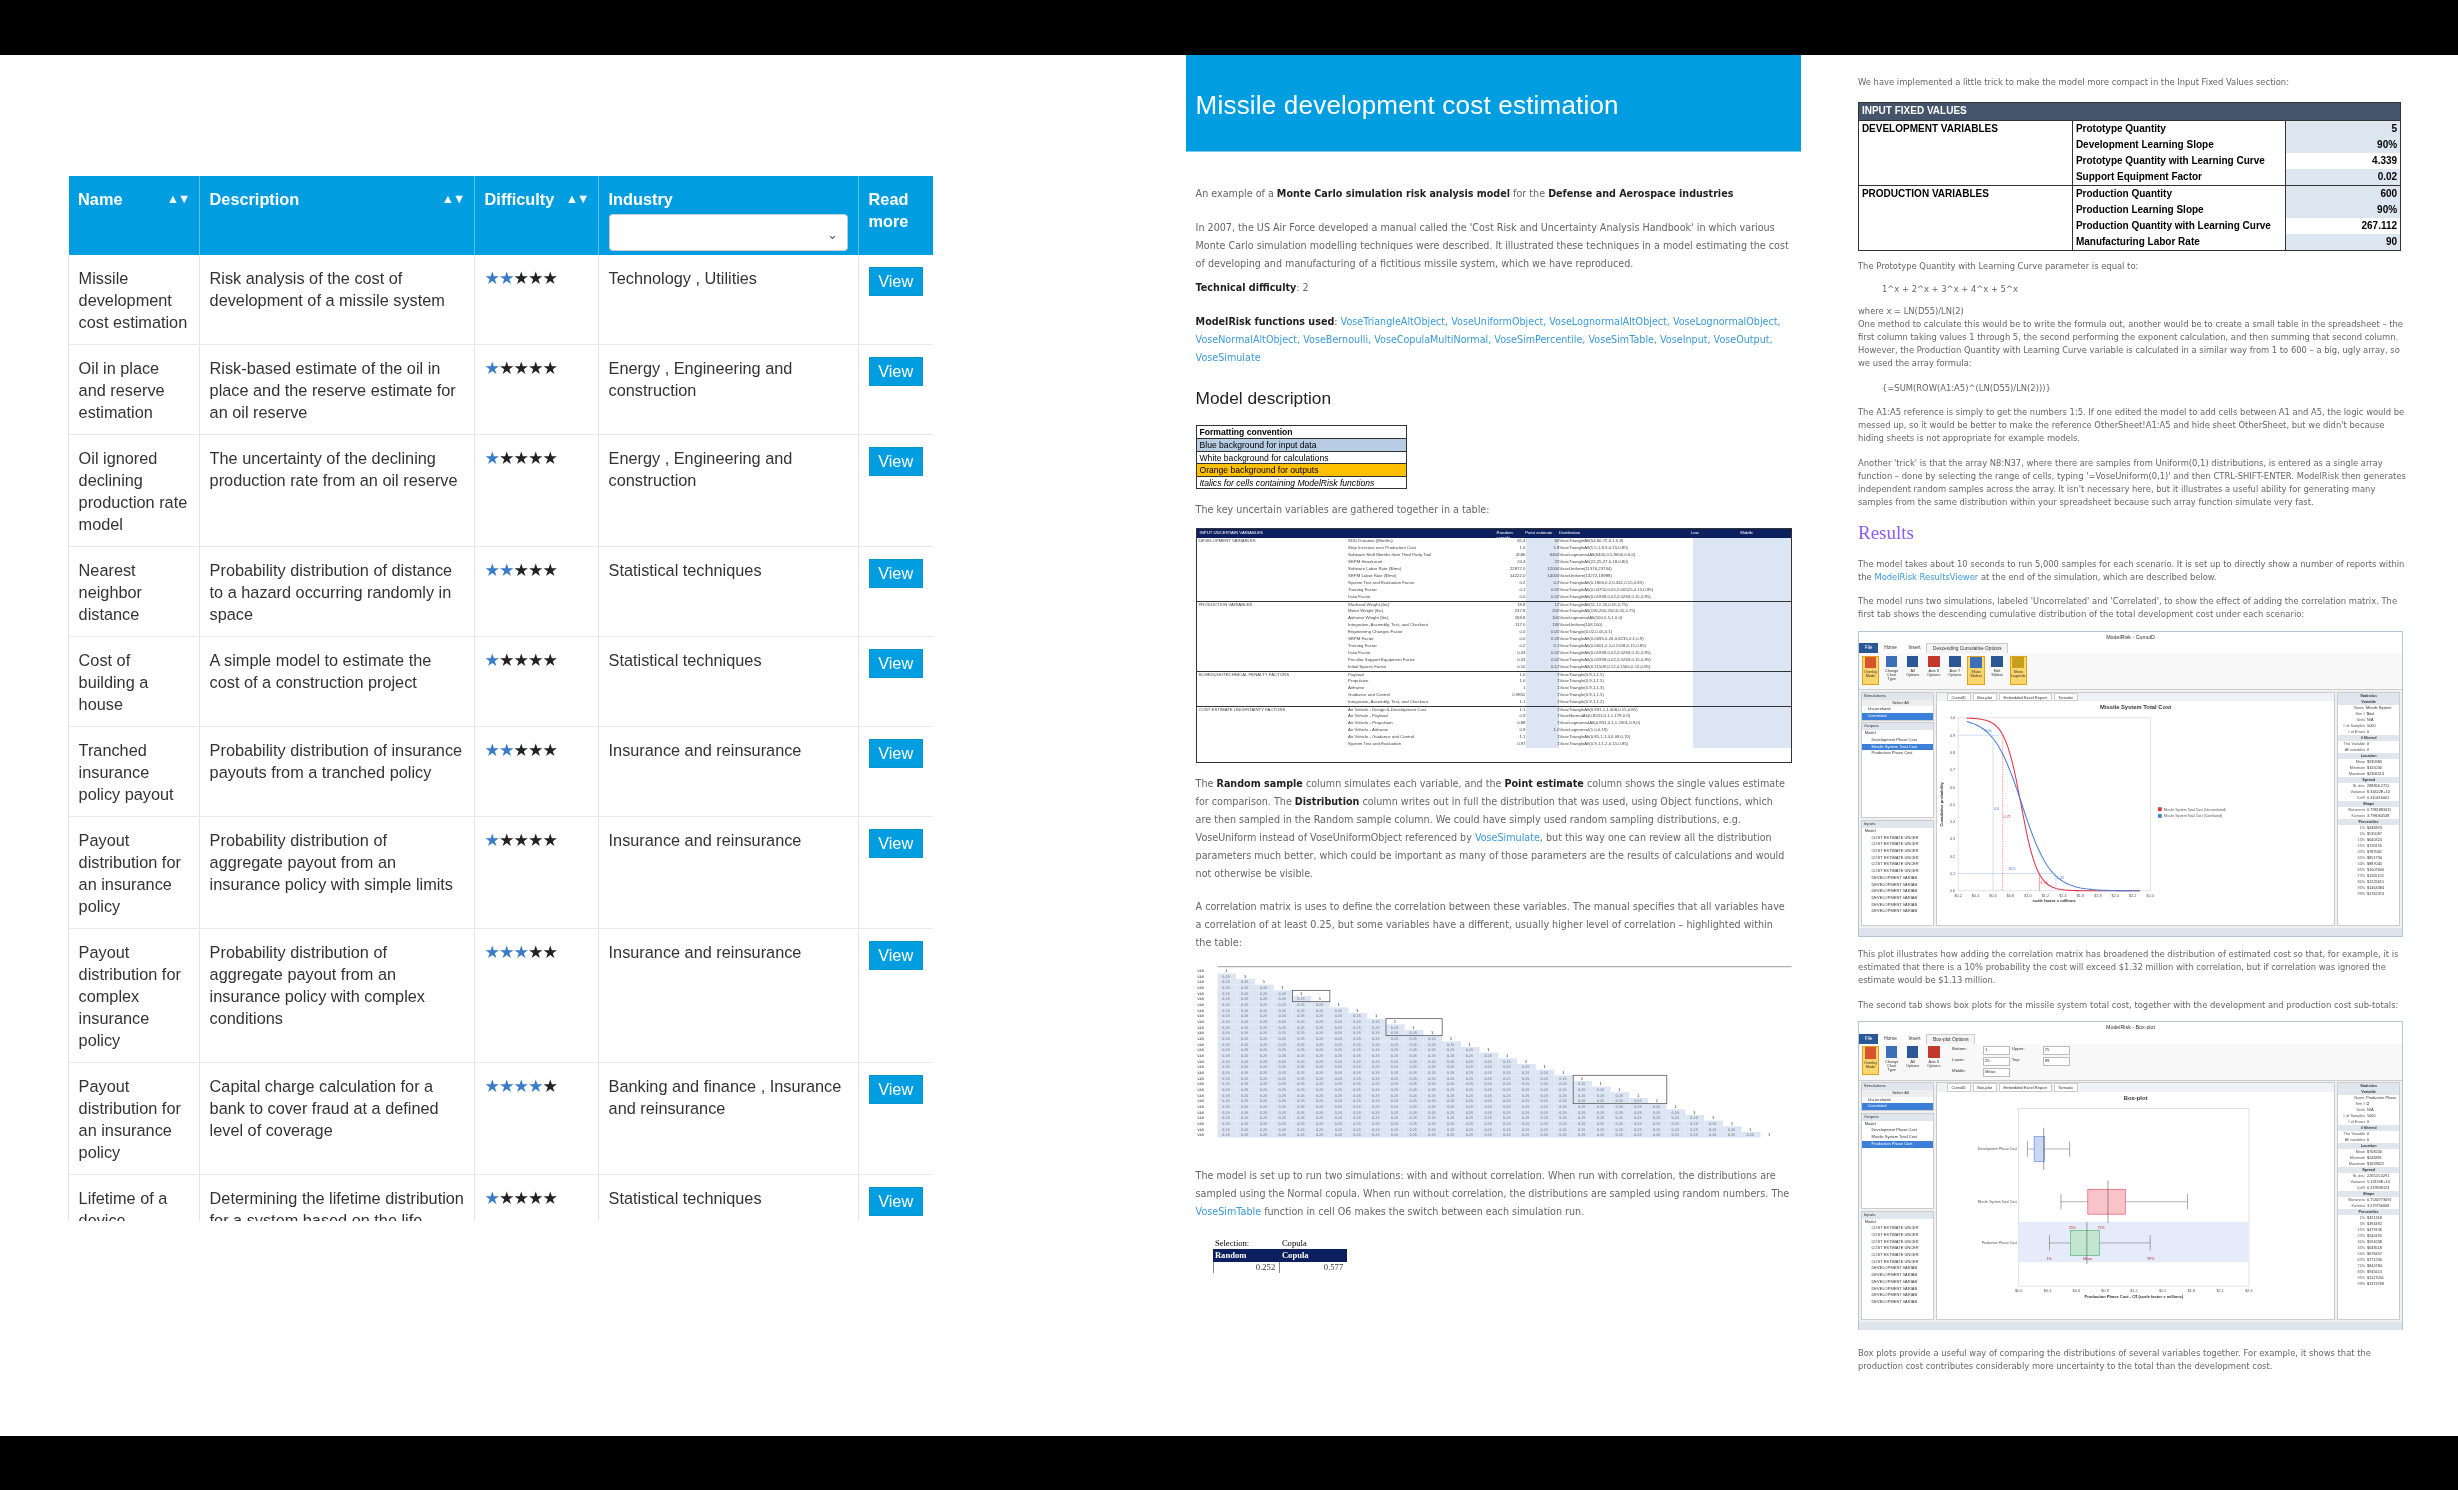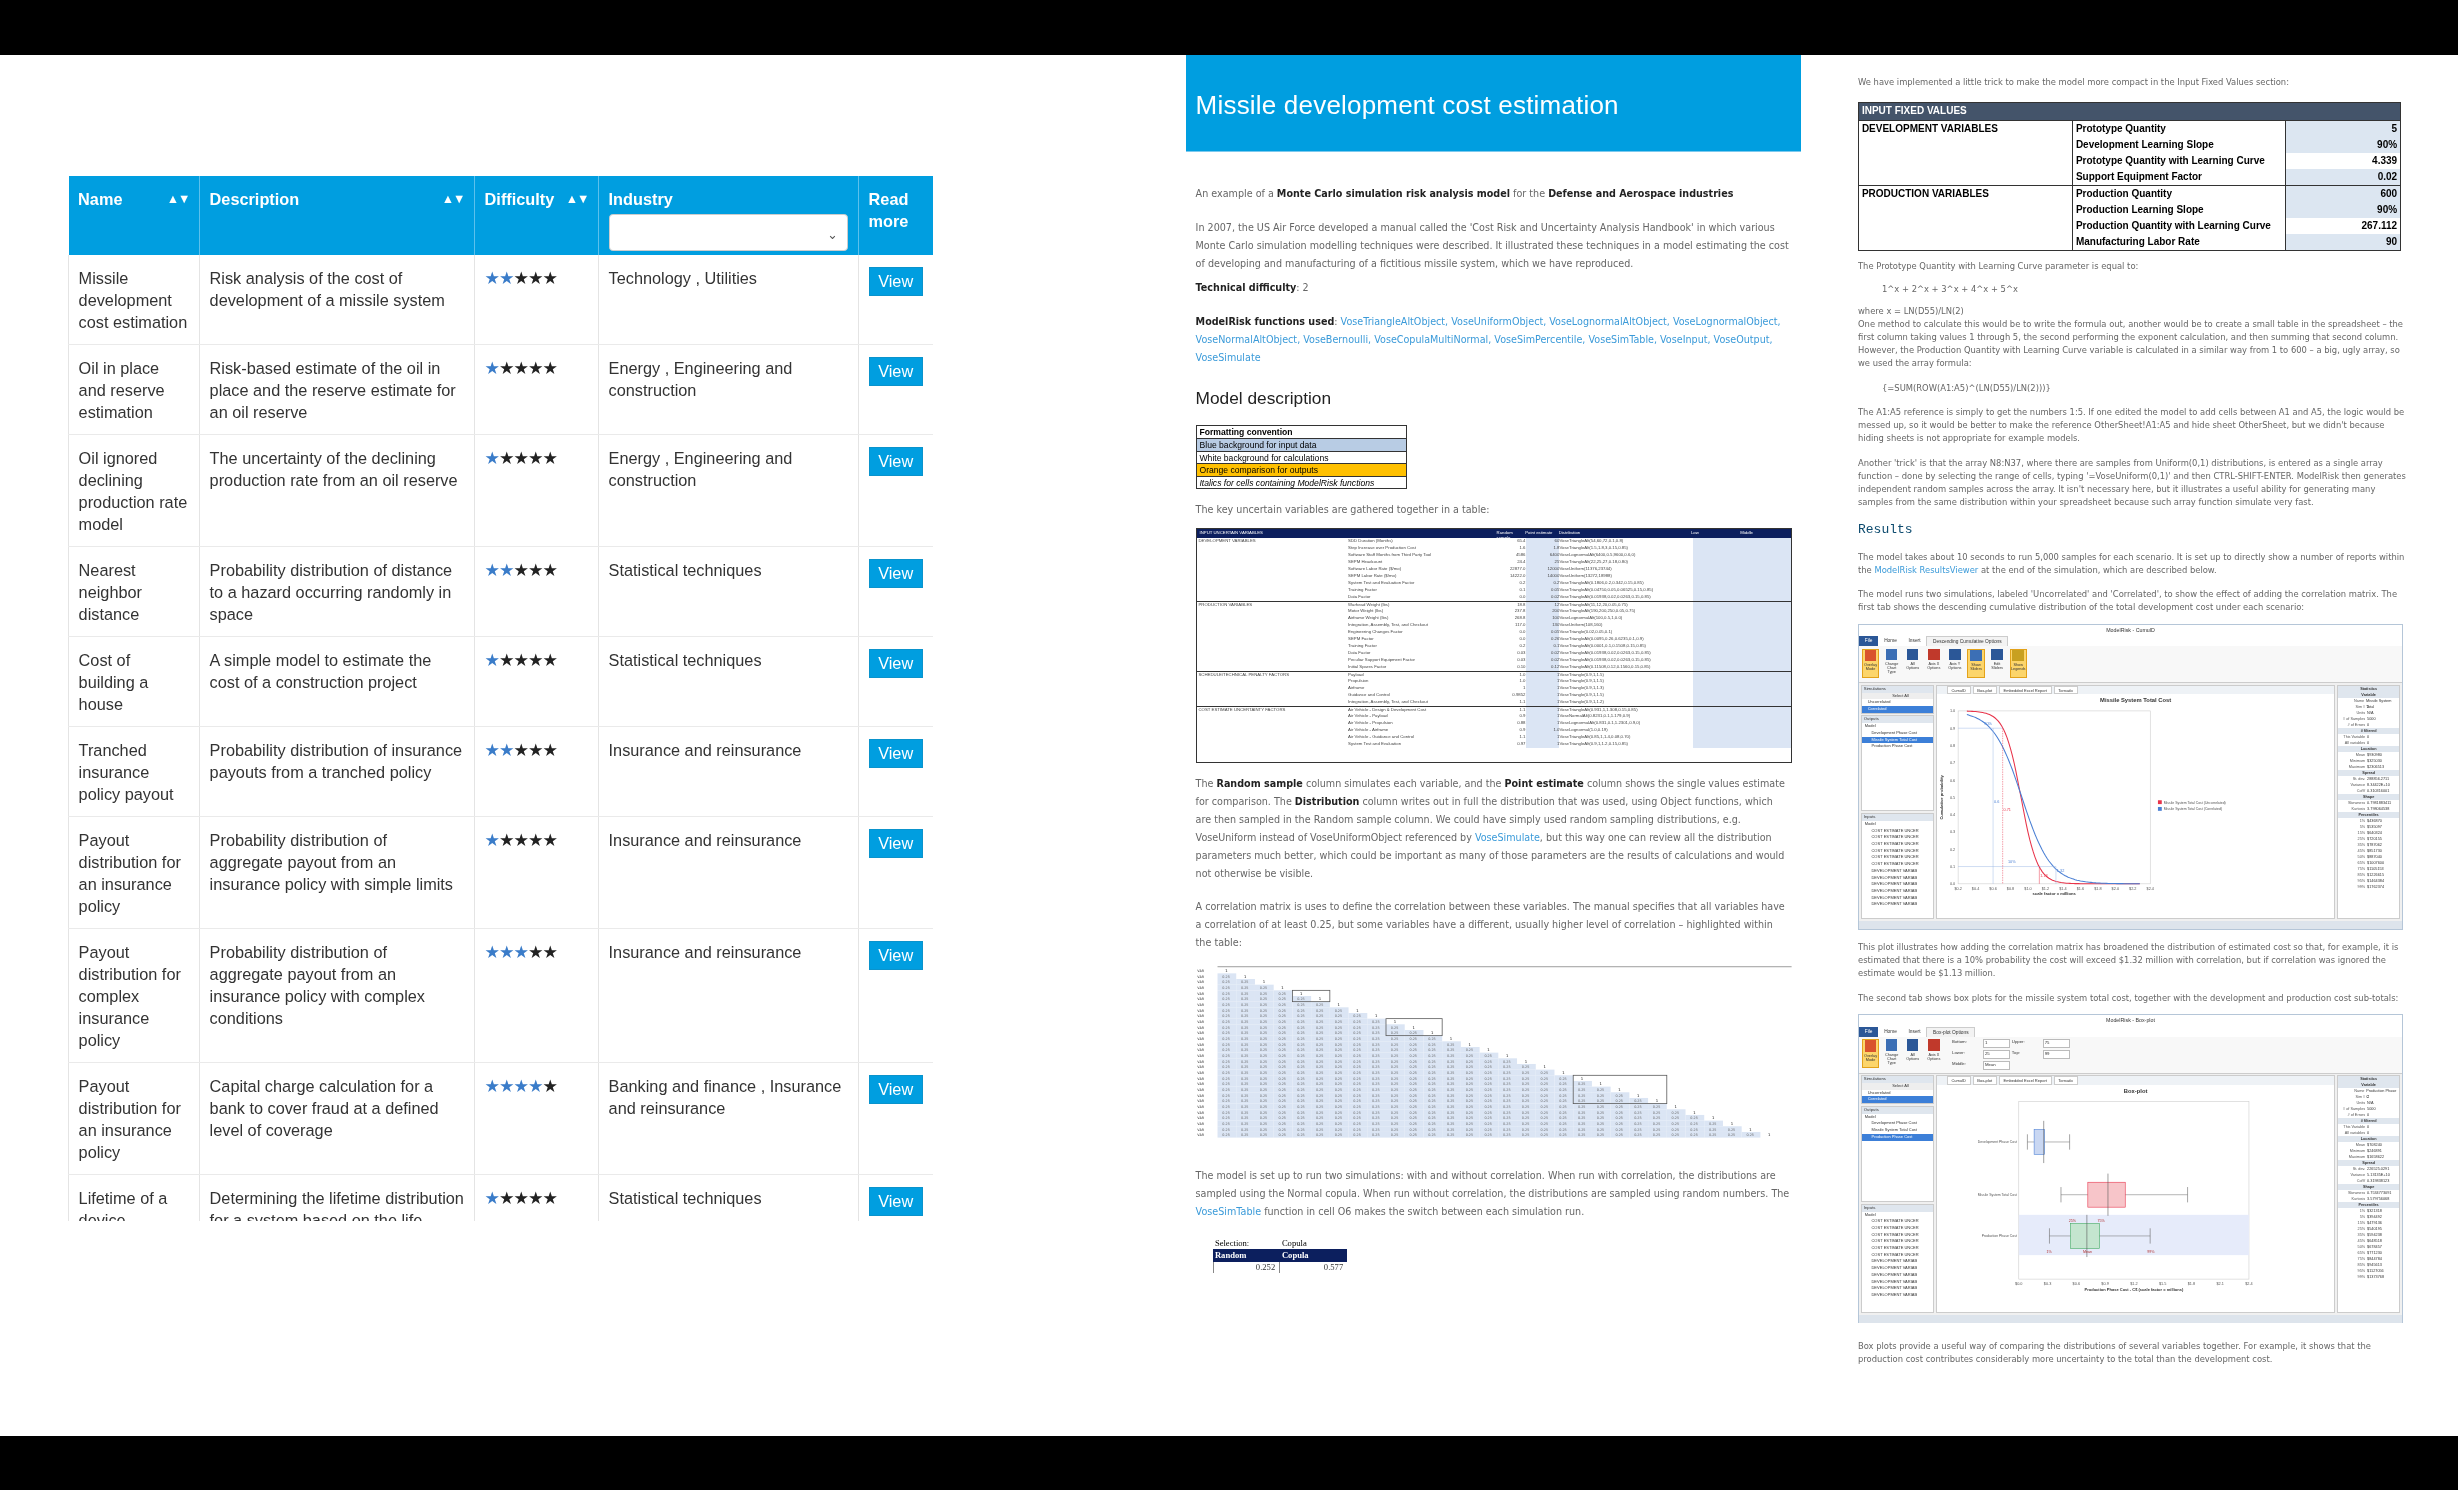--- a/index.html
+++ b/index.html
@@ -61,21 +61,21 @@
   .sel-table .hd { background: #0c1f5e; color: #fff; font-weight: bold; display: flex; padding: 1px 1.9px; height: 12.5px; }
   .sel-table .sl { display: flex; padding: 1px 1.9px; height: 12.5px; color: #000; }
   .sel-table .r { display: flex; height: 11px; line-height: 11px; color: #333; }
   .sel-table .r span { width: 67px; text-align: right; padding-right: 3.8px; }
   .sel-table .r span:first-child { border-right: 1px solid #888; border-left: 1px solid #888; }
 
   
   .right { position: absolute; left: 1858px; top: 55px; width: 548px; height: 1381px; overflow: hidden;
     font-family: "DejaVu Sans", sans-serif; }
   .right p { font-size: 8.4px; line-height: 13px; color: #666; }
-  .right h2 { font-family: Liberation Mono, monospace; font-weight: normal; color: #0c4a6e; font-size: 13px; }
+  .right h2 { font-family: Liberation Serif, serif; font-weight: normal; color: #8b5cf6; font-size: 19px; }
   .ifv { width: 543px; border: 1px solid #333; font-family: "Liberation Sans", sans-serif; font-size: 10px; color: #000; }
   .ifv .hd { background: #44546a; color: #fff; font-weight: bold; height: 16.3px; line-height: 16.3px; padding-left: 2.9px; }
   .ifv .grp { display: flex; border-top: 1px solid #333; }
   .ifv .gname { width: 214px; padding-left: 2.9px; font-weight: bold; border-right: 1px solid #333; line-height: 16px; }
   .ifv .rows { flex: 1; }
   .ifv .row { display: flex; height: 16px; line-height: 16px; }
   .ifv .lbl { width: 213px; padding-left: 2.9px; font-weight: bold; border-right: 1px solid #333; }
   .ifv .val { flex: 1; text-align: right; padding-right: 2.9px; background: #dce6f1; font-weight: bold; }
   .ifv .val.white { background: #fff; text-align: right; }
   .formula { padding-left: 24px; }
@@ -240,21 +240,21 @@
   <p style="margin-top:16.3px">
     <b>ModelRisk functions used</b>: <span class="lnk">VoseTriangleAltObject, VoseUniformObject, VoseLognormalAltObject, VoseLognormalObject, VoseNormalAltObject, VoseBernoulli, VoseCopulaMultiNormal, VoseSimPercentile, VoseSimTable, VoseInput, VoseOutput, VoseSimulate</span>
   </p>
 
   <h2 style="margin-top:21px">Model description</h2>
 
   <div class="fmt" style="margin-top:15.4px">
     <div>Formatting convention</div>
     <div class="blue">Blue background for input data</div>
     <div>White background for calculations</div>
-    <div class="orange">Orange comparison for outputs</div>
+    <div class="orange">Orange background for outputs</div>
     <div class="ital">Italics for cells containing ModelRisk functions</div>
   </div>
 
   <p style="margin-top:11.5px">The key uncertain variables are gathered together in a table:</p>
 
   <div class="img-block uv-table" style="margin-top:9.6px" id="uv-table">
       <div class="uv-head">
         <span style="width: 152px;">INPUT UNCERTAIN VARIABLES</span>
         <span style="width: 149px;"></span>
         <span style="width: 29px;">Random sample</span>

